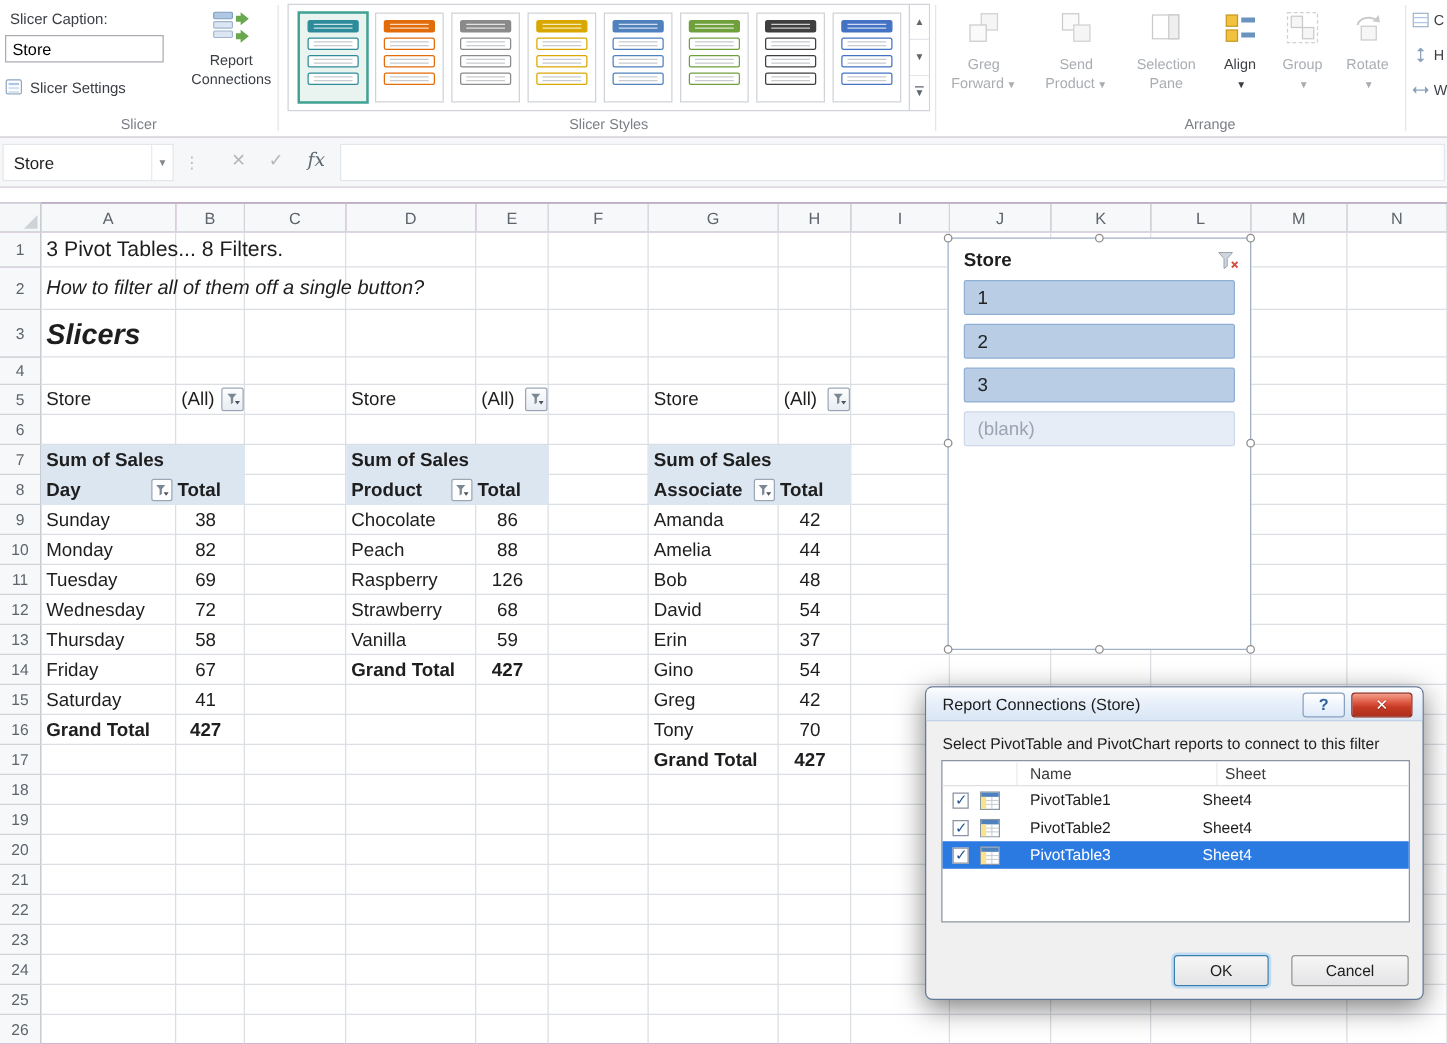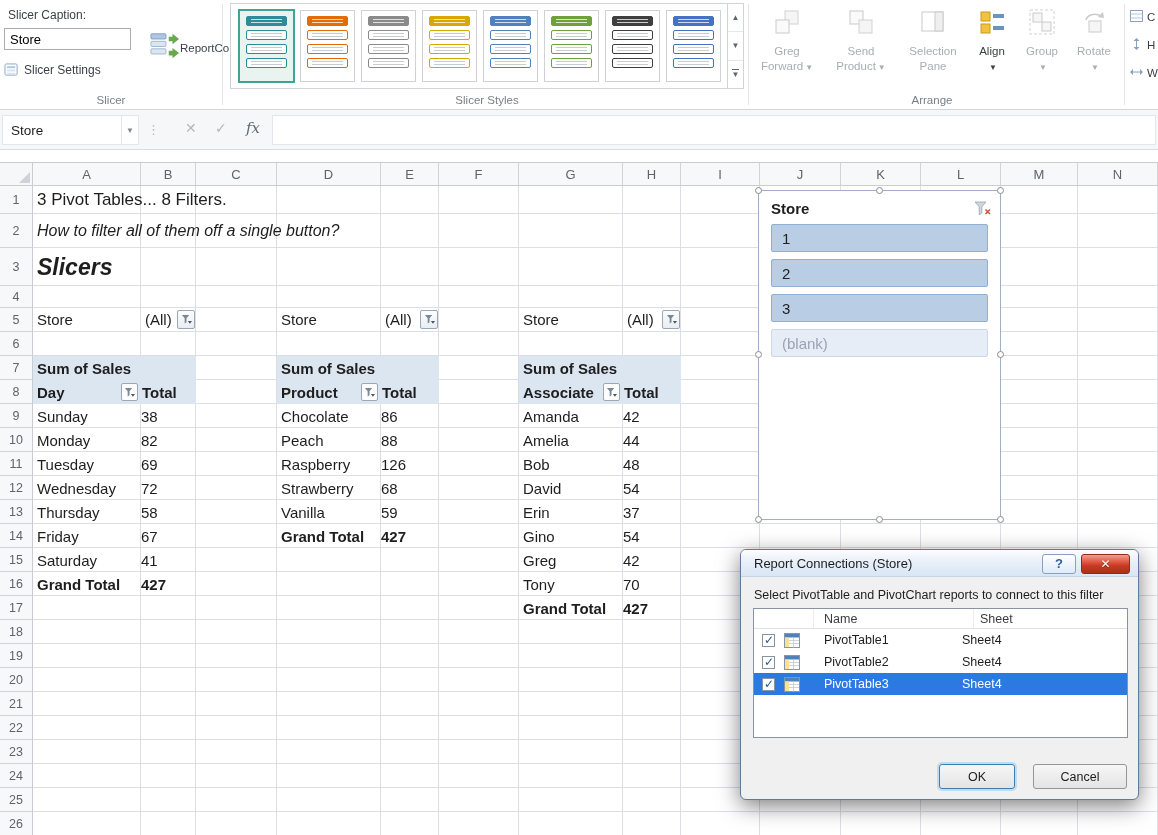--- a/index.html
+++ b/index.html
@@ -7,21 +7,21 @@
 body{font-family:"Liberation Sans","DejaVu Sans",sans-serif;color:#1e1e1e}
 .screen{position:relative;width:1158px;height:835px;overflow:hidden;background:#701a75}
 
 
 .ribbon{position:absolute;left:0;top:0;width:1158px;height:110px;background:#fff;border-bottom:1px solid #d5d5d5}
 .rsep{position:absolute;top:4px;bottom:4px;width:1px;background:#e3e5e8}
 .glabel{position:absolute;bottom:3px;font-size:11.5px;color:#7a7f86;text-align:center}
 .cap-label{position:absolute;left:8px;top:8px;font-size:12px;color:#3b3f45}
 .cap-input{position:absolute;left:4px;top:28px;width:127px;height:22px;border:1px solid #abadb3;background:#fff;font-size:13px;padding-left:5px;font-family:inherit}
 .settings-btn{position:absolute;left:4px;top:58px;height:24px;display:flex;align-items:center;gap:5px;font-size:12px;color:#3b3f45;cursor:default}
-.rc-btn{position:absolute;left:150px;top:3px;width:70px;height:86px;display:flex;flex-direction:row;align-items:center;padding-top:4px;font-size:11.5px;color:#3b3f45;text-align:center;line-height:1.3}
+.rc-btn{position:absolute;left:150px;top:3px;width:70px;height:86px;display:flex;flex-direction:column;align-items:center;padding-top:4px;font-size:11.5px;color:#3b3f45;text-align:center;line-height:1.3}
 .rc-btn svg{margin-bottom:5px}
 
 
 .gallery{position:absolute;left:230px;top:3px;width:514px;height:86px;border:1px solid #d0d3d8;background:#fff}
 .gal-items{position:absolute;left:0;top:0;right:17px;bottom:0;display:flex;gap:6px;padding:6px 0 0 8px;overflow:hidden}
 .thumb{width:55px;height:72px;border:1px solid #cfd3d8;background:#fff;padding:5px 6px;display:flex;flex-direction:column;gap:4px;flex:0 0 auto}
 .thumb .tb{height:10px;border:1px solid var(--ac);border-radius:2px;background:#fff;position:relative}
 .thumb .tb::before,.thumb .tb::after{content:"";position:absolute;left:4px;right:4px;height:1px;background:#c8cccf}
 .thumb .tb::before{top:2px}.thumb .tb::after{bottom:2px}
 .thumb .tb.th{background:var(--ac)}
@@ -76,21 +76,21 @@
 .a1t{position:absolute;left:4px;top:0;height:28px;line-height:28px;font-size:17px}
 .a2t{position:absolute;left:4px;top:28px;height:34px;line-height:34px;font-size:16px;font-style:italic}
 .a3t{position:absolute;left:4px;top:62px;height:38px;line-height:38px;font-size:23px;font-weight:bold;font-style:italic}
 .fltlabel,.fltval{position:absolute;top:122px;height:24px;line-height:24px;font-size:15px}
 .fltbtn{position:absolute;top:124px;width:18px;height:19px;border:1px solid #9aa7b6;border-radius:2px;background:linear-gradient(#fdfdfd,#e9edf2);display:flex;align-items:center;justify-content:center}
 
 
 .pvt{position:absolute;top:170px;font-size:15px}
 .pvt .prow{display:flex;height:24px;align-items:center}
 .pvt .c1{padding-left:4px;white-space:nowrap;overflow:hidden}
-.pvt .c2{text-align:left;padding-right:8px}
+.pvt .c2{text-align:center;padding-right:8px}
 .pvt .c2l{text-align:left;padding-left:1px;font-weight:bold}
 .pvt1{left:0;width:163px}.pvt1 .c1{width:108px}.pvt1 .c2,.pvt1 .c2l{width:55px}
 .pvt2{left:244px;width:162px}.pvt2 .c1{width:104px}.pvt2 .c2,.pvt2 .c2l{width:58px}
 .pvt3{left:486px;width:162px}.pvt3 .c1{width:104px}.pvt3 .c2,.pvt3 .c2l{width:58px}
 .trow{background:#dce6f1;font-weight:bold}
 .hrow{background:#dce6f1;font-weight:bold;position:relative}
 .hrow .fbtn{position:absolute;top:3px;width:17px;height:18px;border:1px solid #9aa7b6;border-radius:2px;background:#fdfdfd;display:flex;align-items:center;justify-content:center}
 .pvt1 .fbtn{left:88px}.pvt2 .fbtn{left:84px}.pvt3 .fbtn{left:84px}
 .grow{font-weight:bold}
 
@@ -268,21 +268,21 @@
     </div>
     <div class="bigbtn disabled" style="left:1068px;width:52px">
       <span><svg width="28" height="28" viewBox="0 0 28 28">
             <rect x="9" y="13" width="12" height="11" fill="#ececec" stroke="#8c8c8c"></rect>
             <path d="M6 12a9 7 0 0 1 16-3" fill="none" stroke="#8c8c8c" stroke-width="1.6"></path>
             <path d="M23 4l1 6-6-1z" fill="#8c8c8c"></path>
           </svg></span>
       <div>Rotate</div>
       <div><span class="dd">▼</span></div>
     </div>
-    <div class="glabel" style="left:744px;width:376px">Arrange</div>
+    <div class="glabel" style="left:780px;width:376px">Arrange</div>
     <div class="rsep" style="left:1124px"></div>
 
     <div class="edge-item" style="top:6px">
       <span><svg width="13" height="12" viewBox="0 0 13 12">
             <rect x="0.5" y="0.5" width="12" height="11" fill="#fff" stroke="#8aa2bd"></rect>
             <path d="M0.5 4h12M0.5 8h12" stroke="#aec7e4"></path>
           </svg></span>
       <span>C</span>
     </div>
     <div class="edge-item" style="top:34px">

